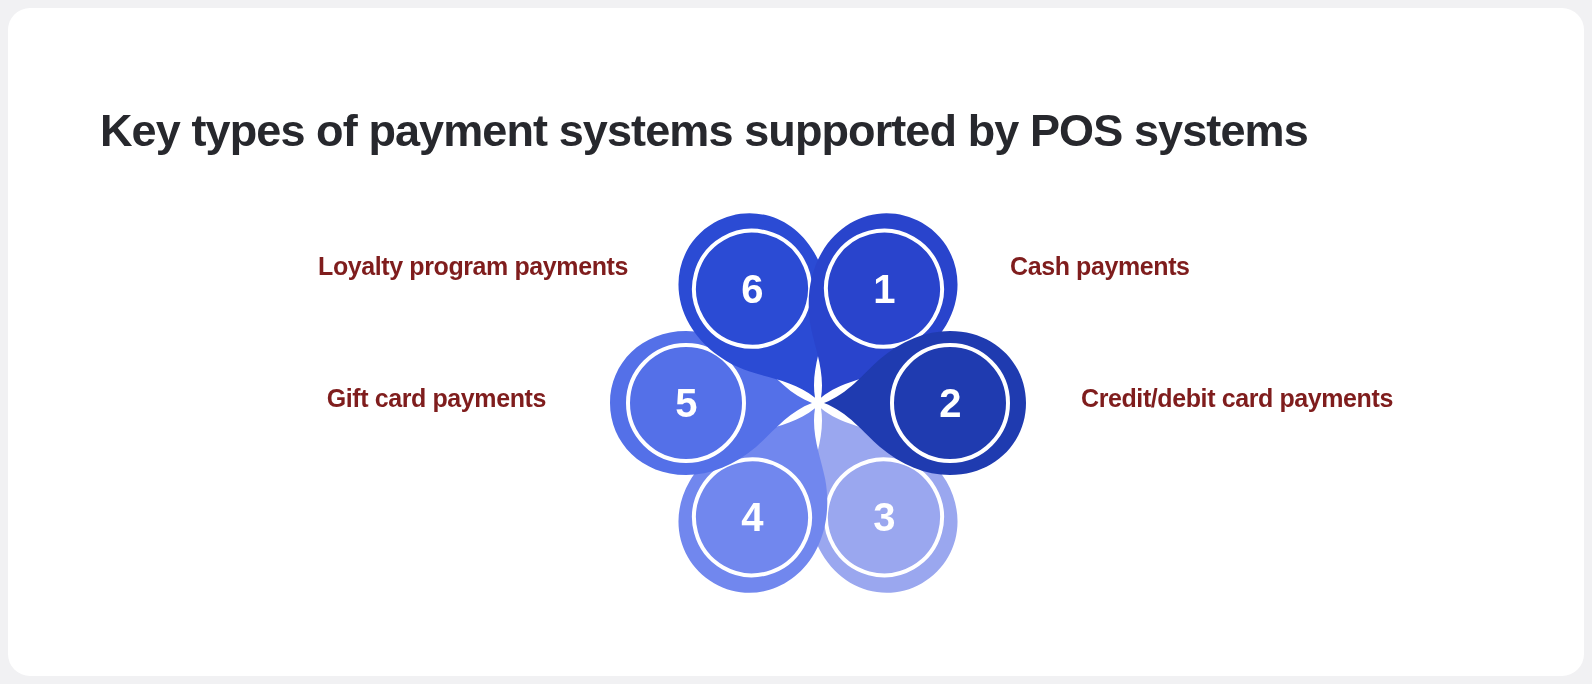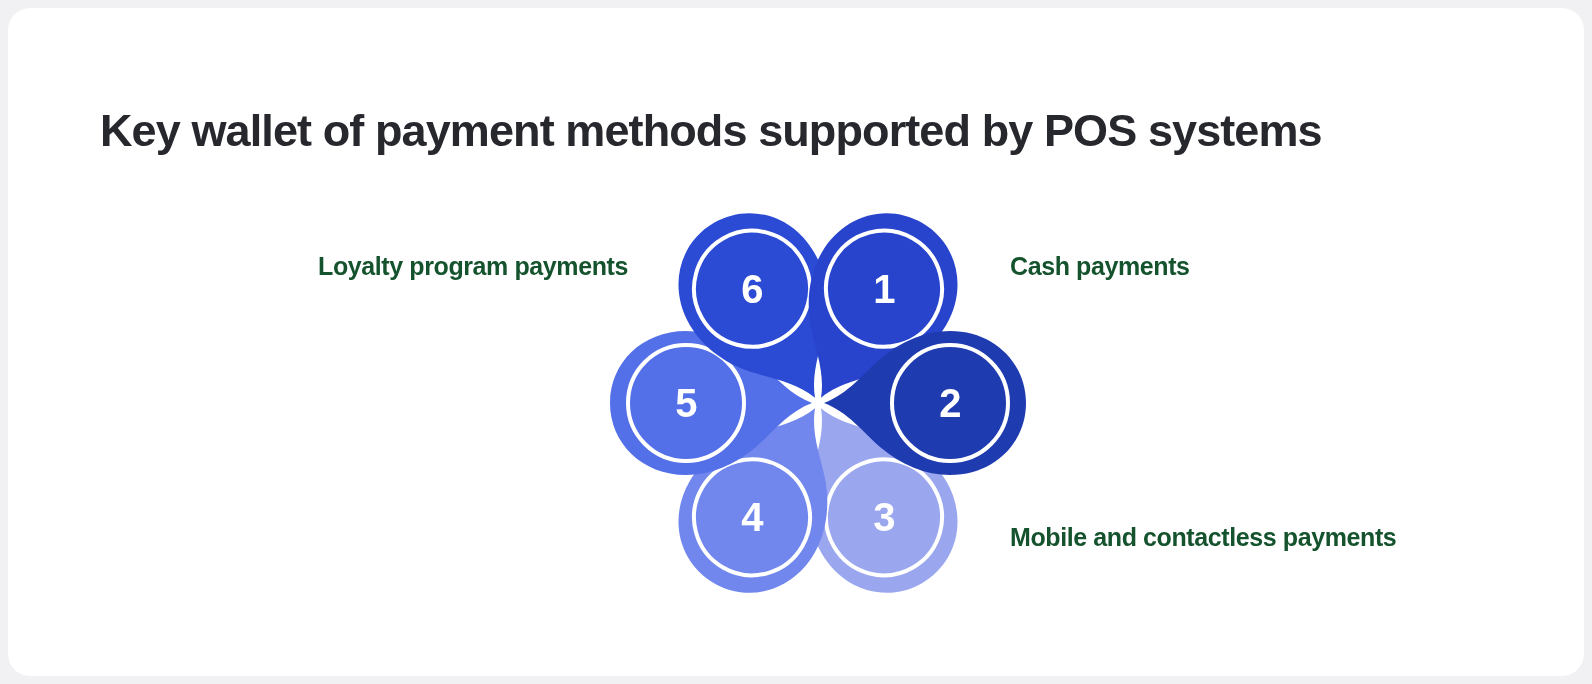--- a/index.html
+++ b/index.html
@@ -69,42 +69,42 @@
     fill: #ffffff;
     text-anchor: middle;
     dominant-baseline: central;
     letter-spacing: -0.5px;
   }
 
   .label {
     position: absolute;
     font-size: 25px;
     font-weight: 700;
-    color: #14532d;
+    color: #7f1d1d;
     letter-spacing: -0.4px;
     white-space: nowrap;
     line-height: 32px;
   }
 
   .label.left  { text-align: right; }
   .label.right { text-align: center; }
 
   .lbl-1 { left: 1002px; top:  92px; }
   .lbl-2 { left: 1073px; top: 224px; }
   .lbl-3 { left: 1002px; top: 363px; }
   .lbl-4 { right: 956px; top: 363px; }
   .lbl-5 { right: 1038px; top: 224px; }
   .lbl-6 { right: 956px; top:  92px; }
 </style>
 </head>
 <body style="background: rgb(241, 241, 243);">
 
 <div class="card" style="background: rgb(255, 255, 255);">
 
-  <h1 class="page-title" style="color: rgb(39, 40, 45);">Key wallet of payment methods supported by POS systems</h1>
+  <h1 class="page-title" style="color: rgb(39, 40, 45);">Key types of payment systems supported by POS systems</h1>
 
   <div class="diagram">
 
     <div class="flower">
       <svg viewBox="0 0 460 430" xmlns="http://www.w3.org/2000/svg">
         <defs>
 
           <path id="petalShape" d="M 0,-6
                    C -9,-30 -30,-46 -44,-62
                    C -62,-83 -72,-108 -72,-132
@@ -151,18 +151,19 @@
           <text class="petal-number" x="66" y="114">3</text>
           <text class="petal-number" x="-66" y="114">4</text>
           <text class="petal-number" x="-132" y="0">5</text>
           <text class="petal-number" x="-66" y="-114">6</text>
 
         </g>
       </svg>
     </div>
 
     <div class="label right lbl-1">Cash payments</div>
-    <div class="label right lbl-3">Mobile and contactless payments</div>
+    <div class="label right lbl-2">Credit/debit card payments</div>
 
+    <div class="label left lbl-5">Gift card payments</div>
     <div class="label left lbl-6">Loyalty program payments</div>
 
   </div>
 </div>
 
 </body></html>

